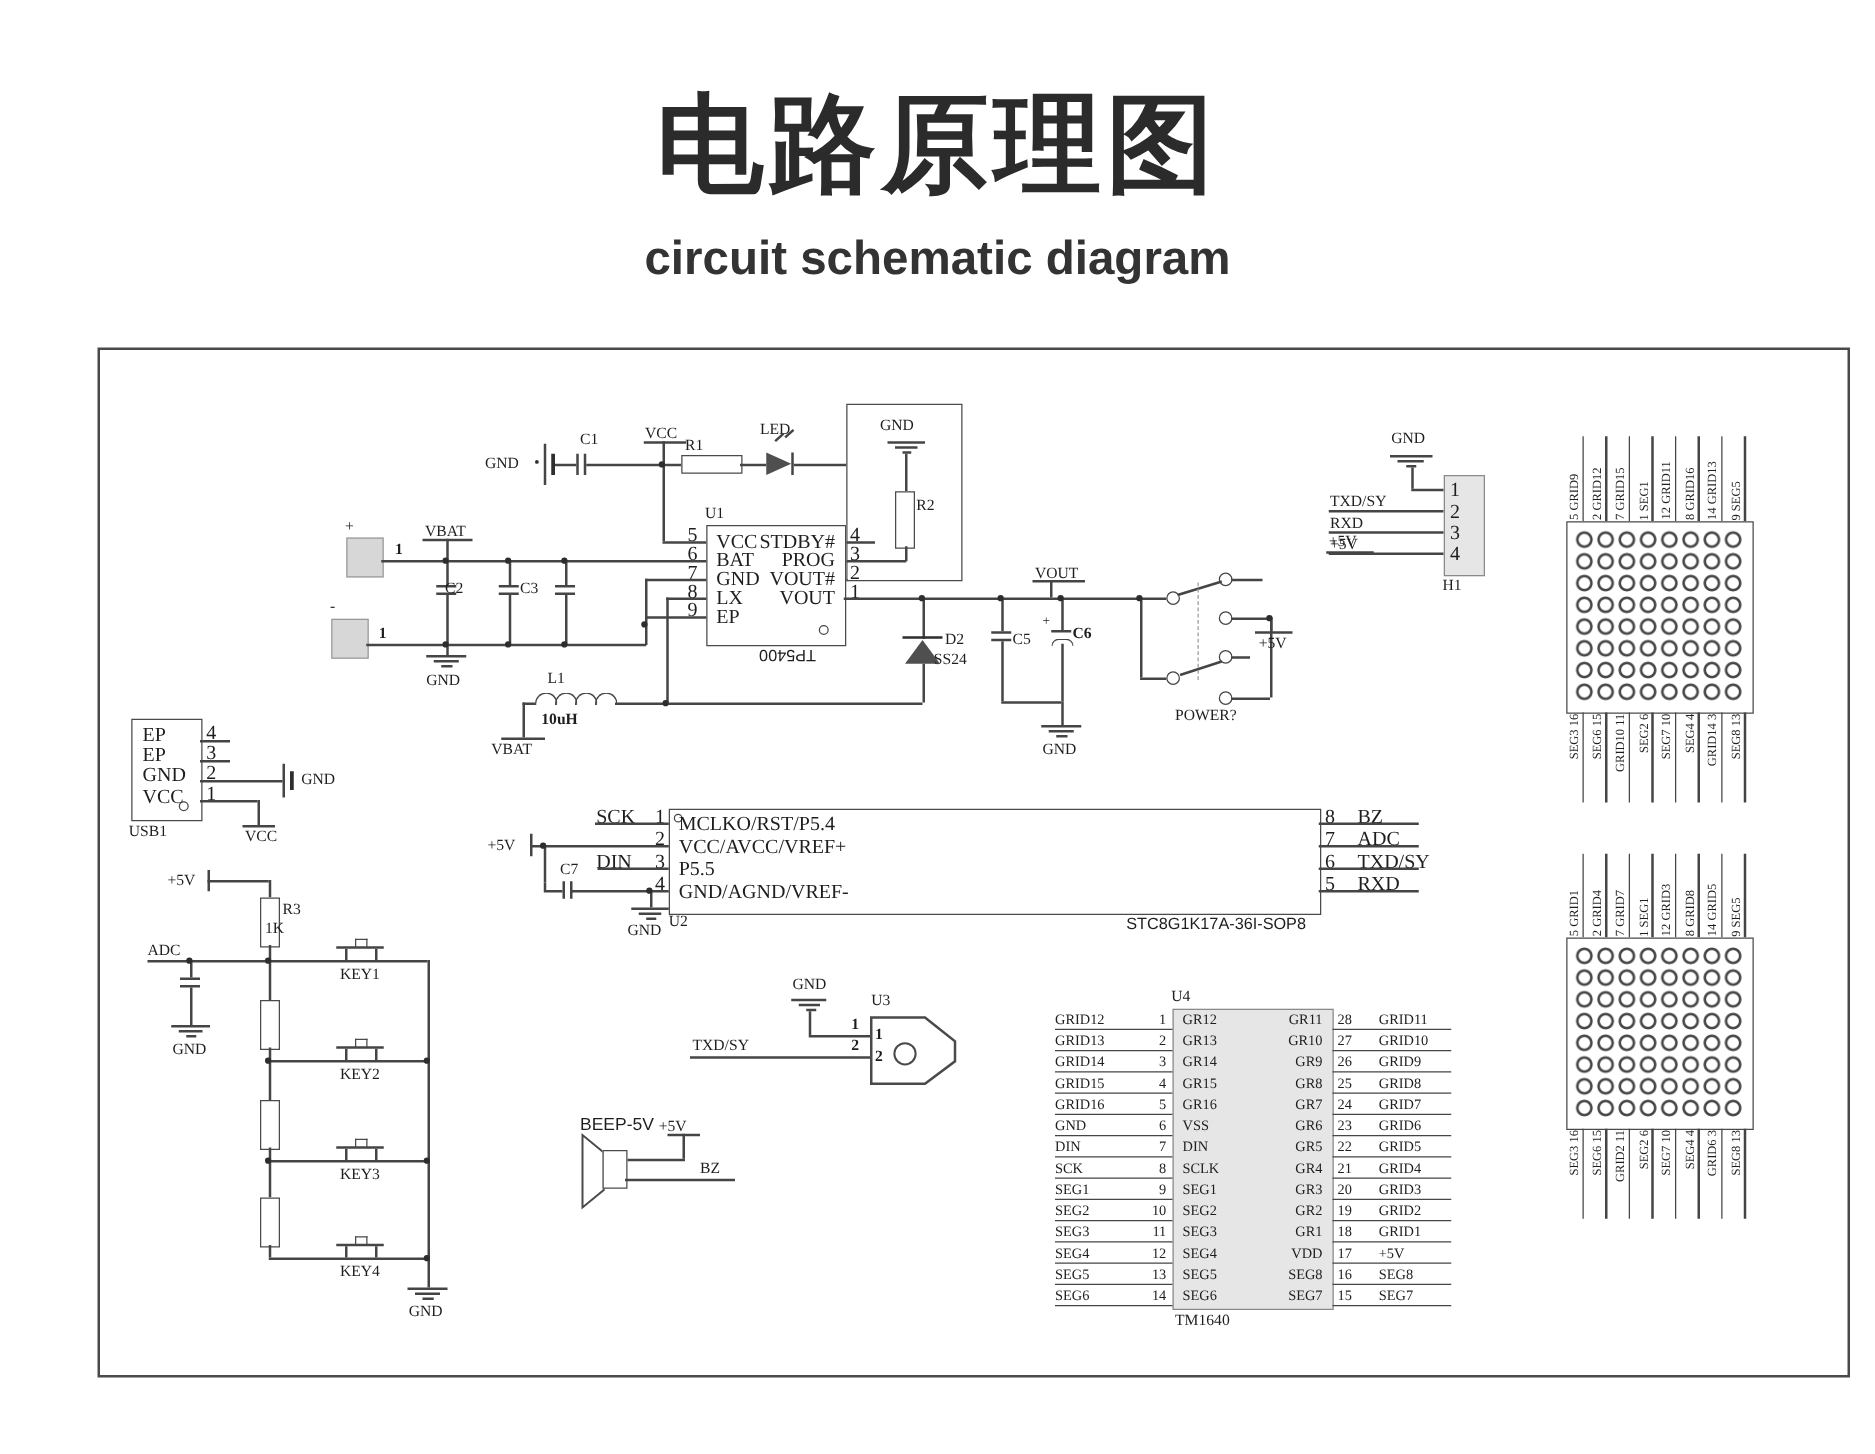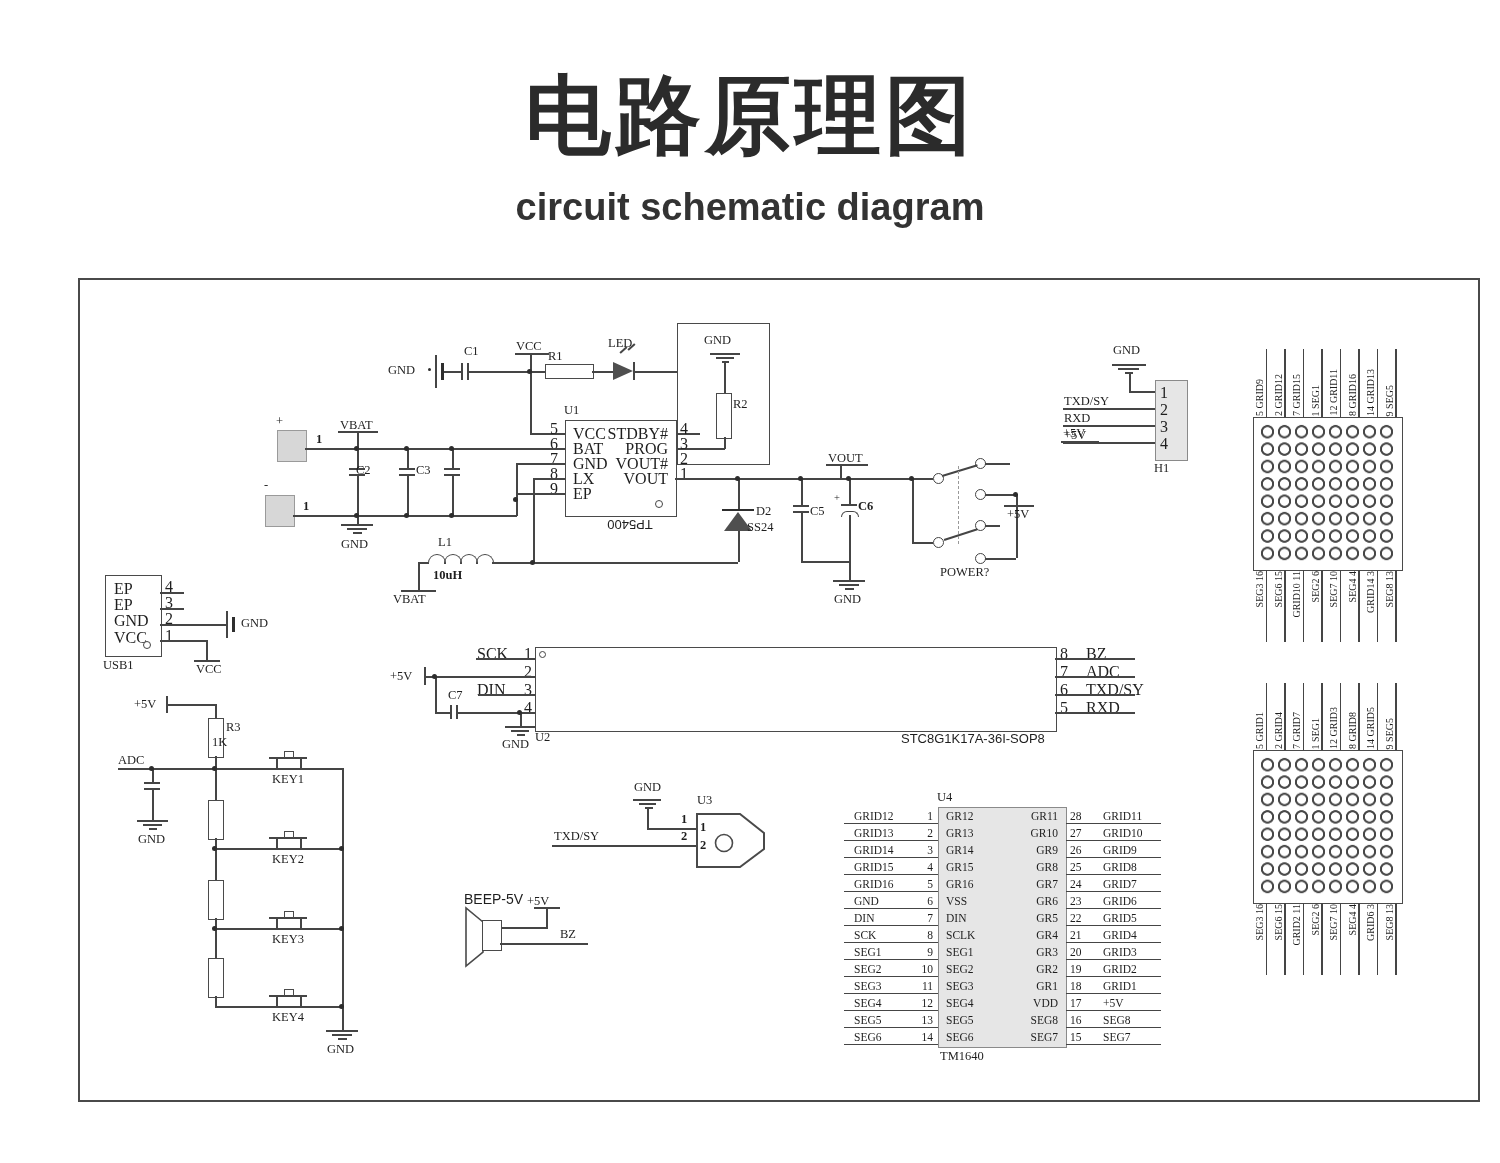--- a/index.html
+++ b/index.html
@@ -36,21 +36,21 @@
   .usbp{left:108px;top:578px;width:76px}.usbp .rr{height:16.2px}
   .usbp .name{position:absolute;left:6px;top:2px}.usbp .num{position:absolute;left:57px;top:0}
   .u2il{left:543px;top:651px;width:200px}.u2il .rr{height:18px}
   .u2ir{left:738px;top:651px;width:309px;text-align:right}.u2ir .rr{height:18px}
   .u2ol{left:458px;top:644px;width:77px}.u2ol .rr{height:18px}
   .u2ol .net{position:absolute;left:19px;top:1px}.u2ol .num{position:absolute;right:3px;top:1px}
   .u2or{left:1057px;top:644px;width:80px}.u2or .rr{height:18px}
   .u2or .num{position:absolute;left:3px;top:1px}.u2or .net{position:absolute;left:29px;top:1px}
   .u4ol{left:844px;top:809px;width:94px}.u4or{left:1066px;top:809px;width:95px}
   .u4ol .rr,.u4or .rr,.u4il .rr,.u4ir .rr{height:17px;font-size:11.5px}
-  .u4ol .net{position:absolute;left:10px;top:1px}.u4ol .num{position:absolute;right:5px;top:1px}
+  .u4ol .net{position:absolute;left:0;top:1px}.u4ol .num{position:absolute;right:5px;top:1px}
   .u4or .num{position:absolute;left:4px;top:1px}.u4or .net{position:absolute;left:37px;top:1px}
   .pw{position:absolute;left:0;right:0;bottom:2px;height:1.3px;background:#454545}
   .u4il{left:946px;top:810px;width:60px}.u4ir{left:996px;top:810px;width:62px;text-align:right}
   .h1p{left:1160px;top:384px;width:20px}.h1p .rr{height:17px}
   .mlab{position:absolute;width:148px;display:flex}
   .mc{flex:0 0 18.5px;position:relative}
   .mwire{position:absolute;right:4.5px;top:0;bottom:0;width:1.3px;background:#454545}
   .vt{position:absolute;writing-mode:vertical-rl;transform:rotate(180deg);font-size:10px;line-height:10px;white-space:nowrap}
   .mTop .vt{bottom:1px;right:6.5px}
   .mBot .vt{top:1px;right:6.5px}
@@ -323,20 +323,26 @@
   <b class="t" style="left:272px;top:1010px;font-weight:normal">KEY4</b>
   <i class="v" style="left:342px;top:768px;height:238px"></i>
   <i class="v" style="left:342px;top:1006px;height:24px"></i>
   <i class="h" style="left:326px;top:1030px;width:32px"></i>
     <i class="h" style="left:332px;top:1034px;width:20px"></i>
     <i class="h" style="left:338px;top:1038px;width:9px"></i>
   <b class="t" style="left:327px;top:1042px;font-weight:normal">GND</b>
 
   <div class="chip" style="left:535px;top:647px;width:520px;height:83px"></div>
   <div class="oc" style="left:539px;top:651px;width:5px;height:5px"></div>
+  <div class="rows u2il">
+      <div class="rr"><span>MCLKO/RST/P5.4</span></div>
+      <div class="rr"><span>VCC/AVCC/VREF+</span></div>
+      <div class="rr"><span>P5.5</span></div>
+      <div class="rr"><span>GND/AGND/VREF-</span></div>
+    </div>
   <div class="rows u2ol">
       <div class="rr">
         <span class="net">SCK</span>
         <span class="num">1</span>
       </div>
       <div class="rr">
         <span class="net"></span>
         <span class="num">2</span>
       </div>
       <div class="rr">

